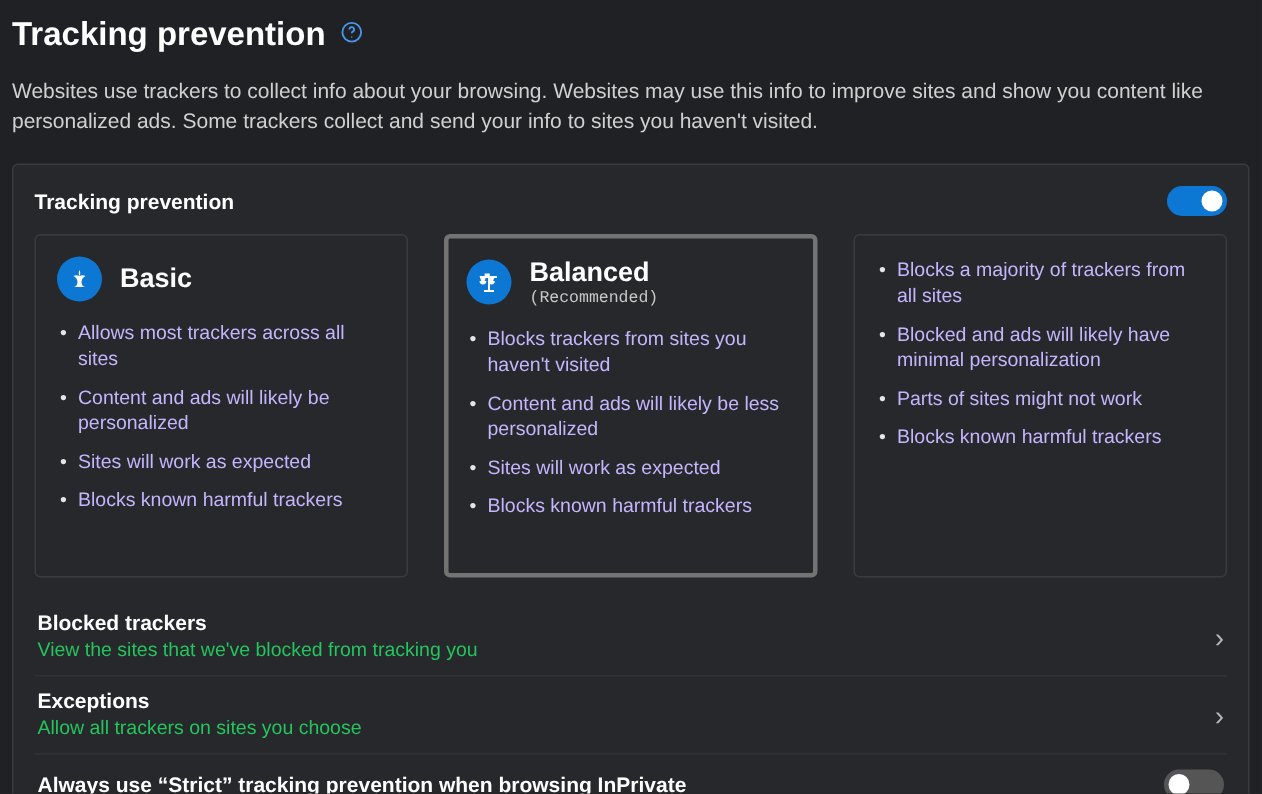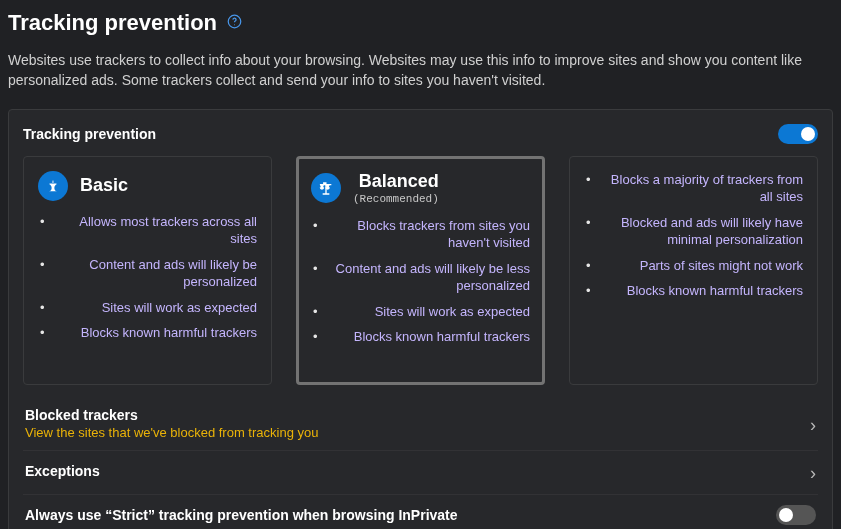--- a/index.html
+++ b/index.html
@@ -67,21 +67,20 @@
     background: #fff;
     position: absolute;
     top: 3px;
   }
   .toggle.on .knob { right: 3px; }
   .toggle.off .knob { left: 3px; }
   .cards {
     display: flex;
     gap: 24px;
     margin-bottom: 14px;
-    text-align: right;
   }
   .card {
     flex: 1 1 0;
     border: 1px solid #3a3b3d;
     border-radius: 4px;
     padding: 14px 14px 18px 14px;
     background: #27282b;
     cursor: pointer;
   }
   .card.selected {
@@ -130,21 +129,21 @@
   .row-link {
     display: flex;
     align-items: center;
     justify-content: space-between;
     padding: 8px 2px 10px 2px;
     cursor: pointer;
   }
   .row-link + .row-link,
   .row-link + .row-toggle { border-top: 1px solid rgba(255,255,255,0.05); }
   .row-text .row-title { font-size: 14px; font-weight: 600; }
-  .row-text .row-desc { font-size: 13px; color: #eab308; margin-top: 2px; }
+  .row-text .row-desc { font-size: 13px; color: #22c55e; margin-top: 2px; }
   .chevron {
     color: #b8b8b8;
     font-size: 18px;
     margin-top: 4px;
   }
   .row-toggle {
     display: flex;
     align-items: center;
     justify-content: space-between;
     padding: 10px 2px 4px 2px;
@@ -231,20 +230,21 @@
     <div class="row-text">
       <div class="row-title">Blocked trackers</div>
       <div class="row-desc">View the sites that we've blocked from tracking you</div>
     </div>
     <div class="chevron">›</div>
   </div>
 
   <div class="row-link">
     <div class="row-text">
       <div class="row-title">Exceptions</div>
+      <div class="row-desc">Allow all trackers on sites you choose</div>
     </div>
     <div class="chevron">›</div>
   </div>
 
   <div class="row-toggle">
     <div class="row-title">Always use “Strict” tracking prevention when browsing InPrivate</div>
     <div class="toggle off">
         <div class="knob"></div>
       </div>
   </div>

